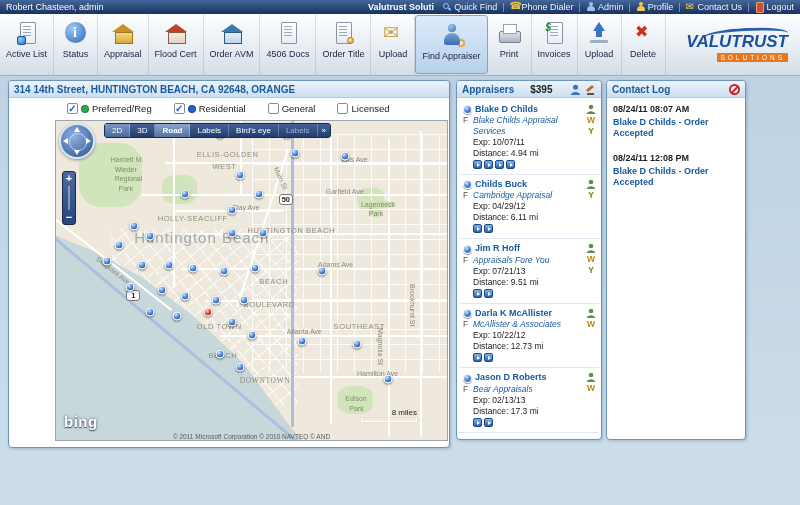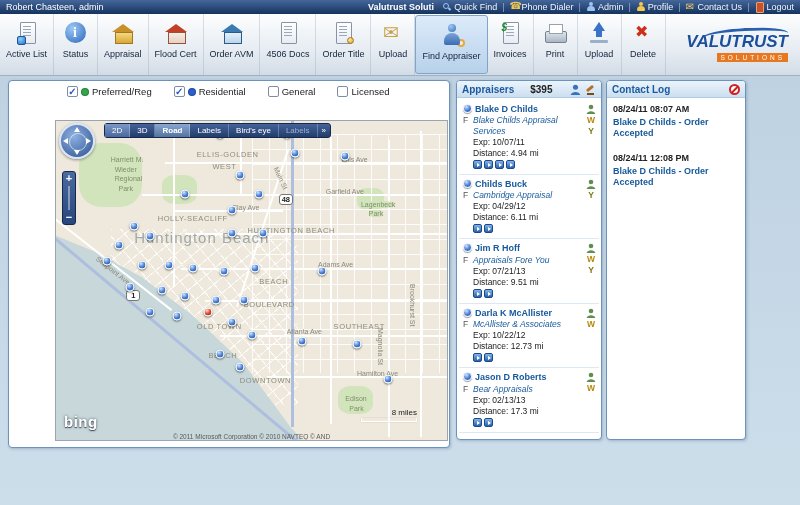--- a/index.html
+++ b/index.html
@@ -116,21 +116,21 @@
 .copyright{position:absolute;z-index:5;left:0;bottom:0;width:100%;text-align:center;font-size:6.5px;color:#5a5a5a}
 
 
 .hicon{width:11px;height:11px;position:relative;cursor:pointer;line-height:0}
 .gavel::before{content:"";position:absolute;left:1px;top:3px;width:8px;height:3px;background:#b5722a;transform:rotate(-40deg);border-radius:1px}
 .gavel::after{content:"";position:absolute;left:2px;bottom:0;width:7px;height:2px;background:#7a4a1a}
 .noicon{width:11px;height:11px;border:2px solid #cc2222;border-radius:50%;position:relative;cursor:pointer;background:#fff;flex:none}
 .noicon::after{content:"";position:absolute;left:-1px;top:3px;width:9px;height:2px;background:#cc2222;transform:rotate(-45deg)}
 .alist{position:absolute;top:17px;bottom:0;left:0;right:0;overflow:hidden;padding:2px}
 .appr{position:relative;padding:4px 16px 5px 4px;border-bottom:1px solid #dde8f2;font-size:8.5px;color:#222;cursor:pointer}
-.arow1{display:flex;align-items:flex-start;gap:3px}
+.arow1{display:flex;align-items:flex-end;gap:3px}
 .apin{width:9px;height:9px;border-radius:50%;flex:none;border:1px solid #eef;background:radial-gradient(circle at 35% 28%,#d5e6ff,#4a82d6 50%,#1c4f9e);box-shadow:0 1px 1px rgba(0,0,0,.4)}
 .aname{font-weight:bold;color:#17599c;font-size:9px;line-height:1.15}
 .arow2{display:flex;gap:3px;margin-top:1px}
 .aflag{color:#555;width:7px;flex:none}
 .aco{font-style:italic;color:#17599c;flex:1;line-height:1.2}
 .aline{padding-left:10px;margin-top:1px}
 .aacts{padding-left:10px;margin-top:2px;display:flex;gap:2px}
 .act{width:9px;height:9px;border-radius:2px;border:1px solid #1a4a8a;background:linear-gradient(#85b4e8,#2a62b0);position:relative;cursor:pointer}
 .act::after{content:"";position:absolute;left:3px;top:2px;border-left:3px solid #fff;border-top:2px solid transparent;border-bottom:2px solid transparent}
 .aright{position:absolute;right:3px;top:4px;display:flex;flex-direction:column;align-items:center;gap:1px}
@@ -218,30 +218,30 @@
           </span>
           <span class="tlabel">Upload</span>
         </div>
         <div class="tbitem sel">
           <span class="ti ti-findperson">
             <i></i>
           </span>
           <span class="tlabel">Find Appraiser</span>
         </div>
         <div class="tbitem">
+          <span class="ti ti-printer">
+            <i></i>
+          </span>
+          <span class="tlabel">Print</span>
+        </div>
+        <div class="tbitem">
           <span class="ti ti-invoice">
             <i></i>
           </span>
           <span class="tlabel">Invoices</span>
-        </div>
-        <div class="tbitem">
-          <span class="ti ti-printer">
-            <i></i>
-          </span>
-          <span class="tlabel">Print</span>
         </div>
         <div class="tbitem">
           <span class="ti ti-upload">
             <i></i>
           </span>
           <span class="tlabel">Upload</span>
         </div>
         <div class="tbitem">
           <span class="ti ti-delete">
             <i></i>
@@ -252,20 +252,23 @@
     <div class="logo">
       <div class="swoosh"></div>
       <div class="logo-main">VALUTRUST</div>
       <div class="logo-sub">SOLUTIONS</div>
     </div>
   </div>
 
   <div class="content">
 
     <div class="panel" id="map-panel">
+      <div class="phead">
+        <span>314 14th Street, HUNTINGTON BEACH, CA 92648, ORANGE</span>
+      </div>
       <div class="filters">
           <label class="filter">
             <span class="cb">✓</span>
             <span class="dot" style="background:#2fa848"></span>
             <span>Preferred/Reg</span>
           </label>
           <label class="filter">
             <span class="cb">✓</span>
             <span class="dot" style="background:#2a5fd0"></span>
             <span>Residential</span>
@@ -335,41 +338,41 @@
         <div class="copyright">© 2011 Microsoft Corporation  © 2010 NAVTEQ  © AND</div>
       <span class="mlabel area" style="left: 36%; top: 9%;">ELLIS-GOLDEN</span>
           <span class="mlabel area" style="left: 40%; top: 13%;">WEST</span>
           <span class="mlabel area" style="left: 26%; top: 29%;">HOLLY-SEACLIFF</span>
           <span class="mlabel area" style="left: 49%; top: 33%;">HUNTINGTON BEACH</span>
           <span class="mlabel area" style="left: 52%; top: 49%;">BEACH</span>
           <span class="mlabel area" style="left: 48%; top: 56%;">BOULEVARD</span>
           <span class="mlabel area" style="left: 36%; top: 63%;">OLD TOWN</span>
           <span class="mlabel area" style="left: 71%; top: 63%;">SOUTHEAST</span>
           <span class="mlabel area" style="left: 39%; top: 72%;">BEACH</span>
-          <span class="mlabel area" style="left: 47%; top: 80%;">DOWNTOWN</span>
+          <span class="mlabel area" style="left: 47%; top: 80%; font-family: Liberation Serif, serif;">DOWNTOWN</span>
           <span class="mlabel city" style="left: 20%; top: 34%;">Huntington Beach</span>
           <span class="mlabel park" style="left: 14%; top: 11%;">Harriett M.</span>
           <span class="mlabel park" style="left: 15%; top: 14%;">Wieder</span>
           <span class="mlabel park" style="left: 15%; top: 17%;">Regional</span>
           <span class="mlabel park" style="left: 16%; top: 20%;">Park</span>
           <span class="mlabel park" style="left: 78%; top: 25%;">Lagenbeck</span>
           <span class="mlabel park" style="left: 80%; top: 28%;">Park</span>
           <span class="mlabel park" style="left: 74%; top: 86%;">Edison</span>
           <span class="mlabel park" style="left: 75%; top: 89%;">Park</span>
           <span class="mlabel street" style="left: 73%; top: 11%;">Ellis Ave</span>
           <span class="mlabel street" style="left: 69%; top: 21%;">Garfield Ave</span>
           <span class="mlabel street" style="left: 45%; top: 26%;">Clay Ave</span>
           <span class="mlabel street" style="left: 67%; top: 44%;">Adams Ave</span>
           <span class="mlabel street" style="left: 59%; top: 65%;">Atlanta Ave</span>
           <span class="mlabel street" style="left: 77%; top: 78%;">Hamilton Ave</span>
           <span class="mlabel street" style="left: 57%; top: 14%; transform: rotate(65deg);">Main St</span>
           <span class="mlabel street" style="left: 84%; top: 65%; transform: rotate(90deg);">Magnolia St</span>
           <span class="mlabel street" style="left: 92%; top: 51%; transform: rotate(90deg);">Brookhurst St</span>
           <span class="mlabel street" style="left: 11%; top: 42%; transform: rotate(38deg);">Seapoint Ave</span>
-          <span class="shield" style="left: 57%; top: 23%;">48</span>
+          <span class="shield" style="left: 57%; top: 23%;">50</span>
           <span class="shield" style="left: 18%; top: 53%;">1</span>
           <span class="pin" style="left: 42%; top: 4%;"></span>
           <span class="pin" style="left: 59%; top: 4%;"></span>
           <span class="pin" style="left: 61%; top: 10%;"></span>
           <span class="pin" style="left: 74%; top: 11%;"></span>
           <span class="pin" style="left: 47%; top: 17%;"></span>
           <span class="pin" style="left: 33%; top: 23%;"></span>
           <span class="pin" style="left: 52%; top: 23%;"></span>
           <span class="pin" style="left: 45%; top: 28%;"></span>
           <span class="pin" style="left: 20%; top: 33%;"></span>

